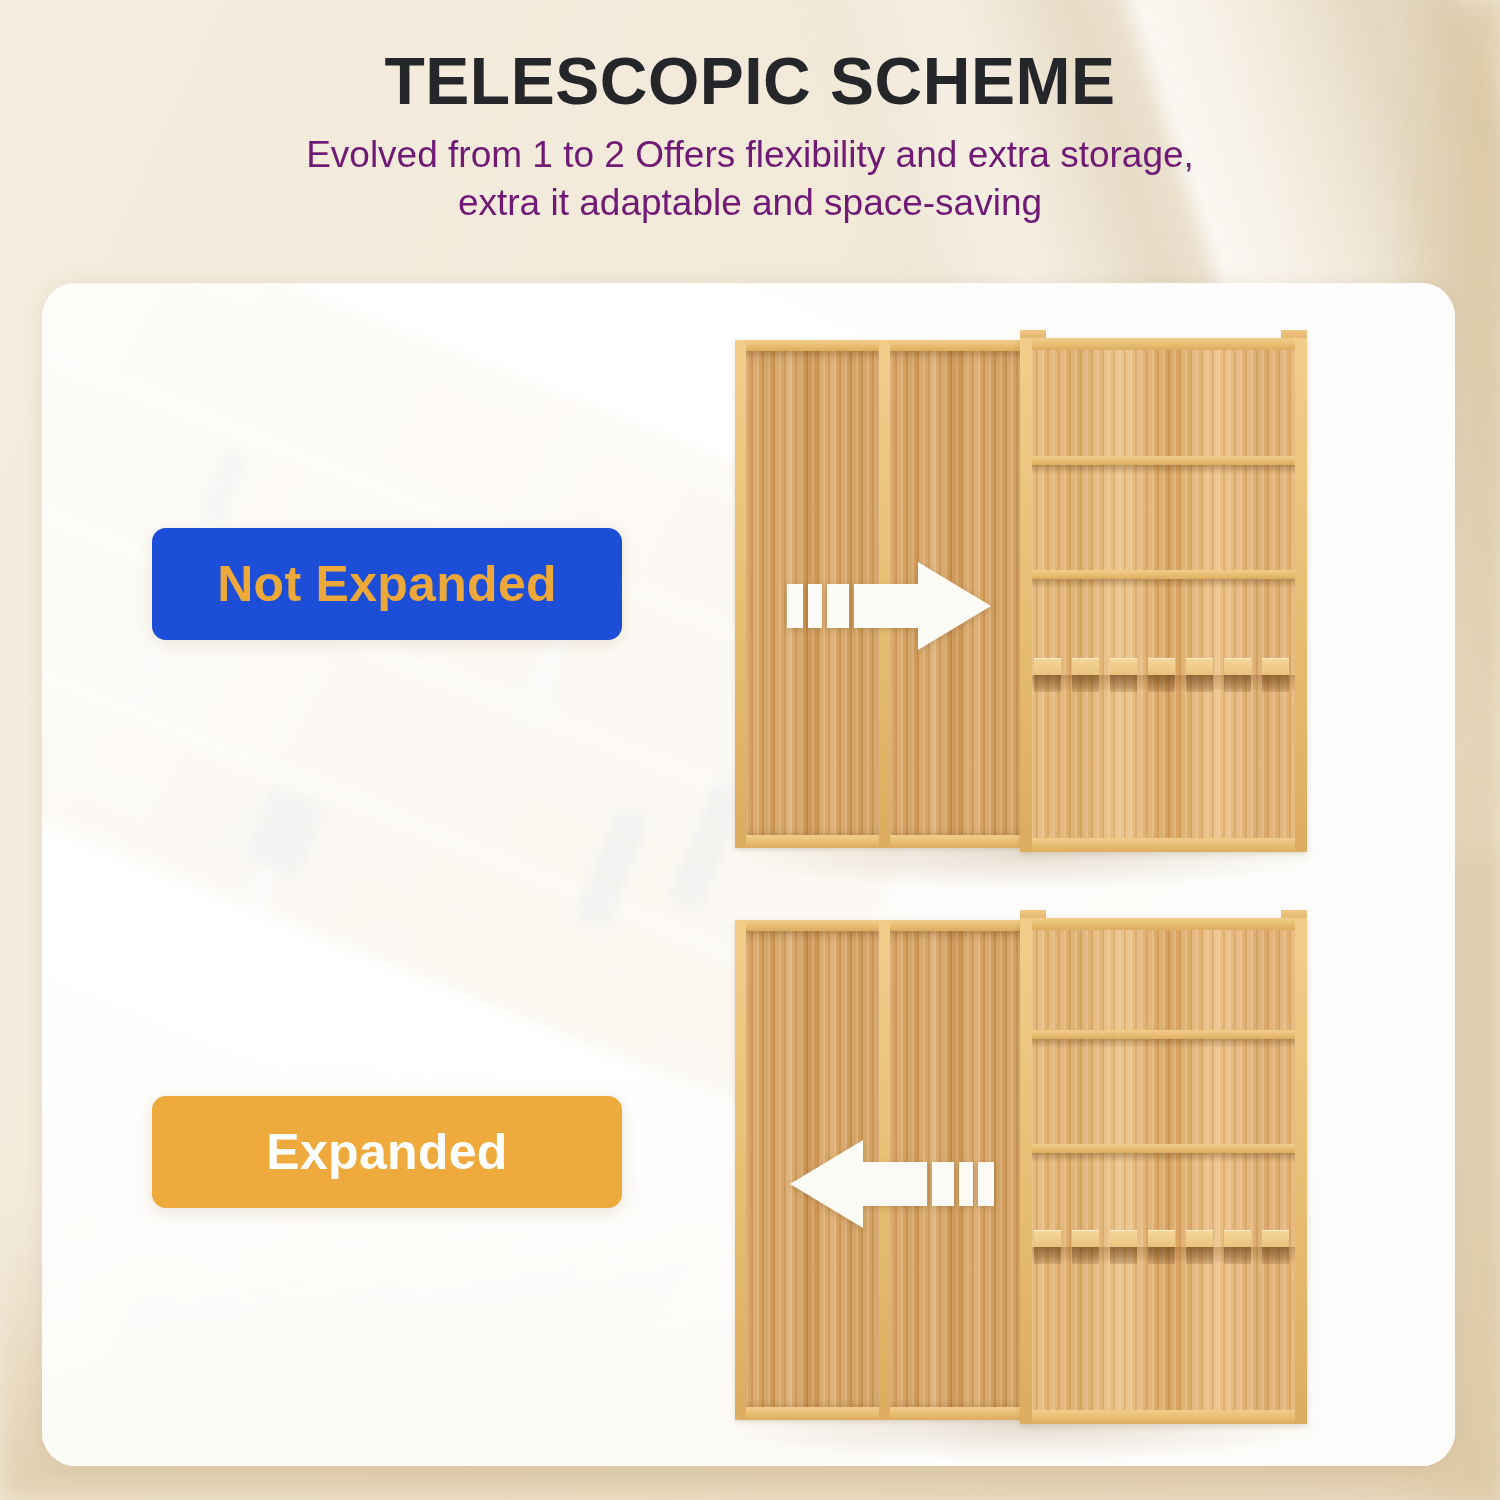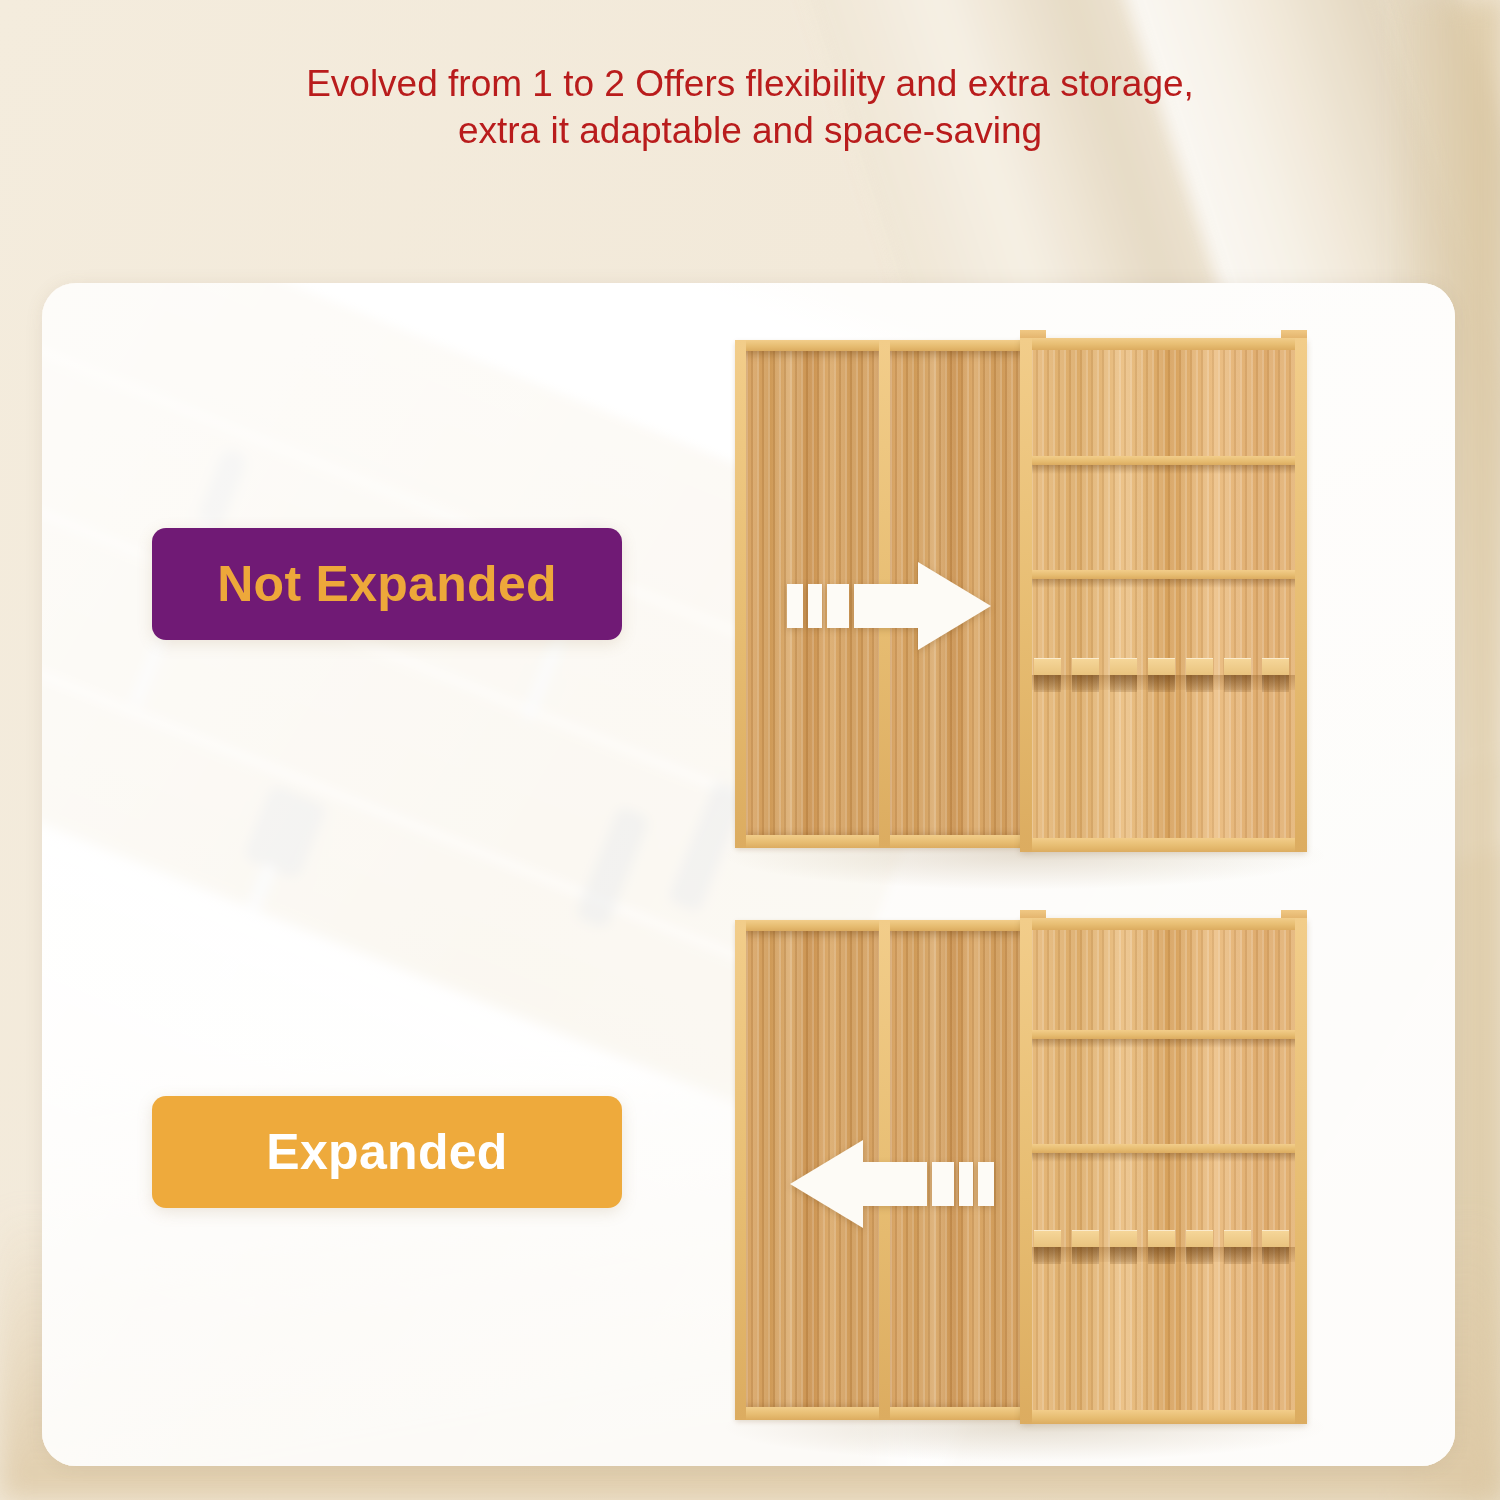--- a/index.html
+++ b/index.html
@@ -32,21 +32,21 @@
     filter:blur(12px);opacity:.8;}
 
   
   .header{position:absolute;left:0;top:46px;width:100%;text-align:center;z-index:5;}
   .title{
     font-size:66px;font-weight:700;letter-spacing:.5px;color:#25262a;
     line-height:1.08;margin:0;
     font-family:"Liberation Sans",sans-serif;
   }
   .subtitle{
-    margin:14px 0 0 0;font-size:37px;line-height:1.28;color:#b91c1c;font-weight:400;
+    margin:14px 0 0 0;font-size:37px;line-height:1.28;color:#701a75;font-weight:400;
   }
   .subtitle span{display:block;}
 
   
   .card{
     position:absolute;left:42px;top:283px;width:1413px;height:1183px;
     border-radius:34px;overflow:hidden;
     background:#fdfaf4;
     box-shadow:0 2px 18px rgba(120,100,70,.10);
     z-index:4;
@@ -72,21 +72,21 @@
   .utensil.lite{background:#e9ebee;opacity:.9;}
   .photo-veil{position:absolute;inset:0;background:rgba(255,255,255,.62);}
   .photo-veil2{position:absolute;inset:0;
     background:linear-gradient(120deg,rgba(255,255,255,.74) 0%,rgba(255,255,255,.52) 40%,rgba(255,255,255,.66) 100%);}
 
   
   .pill{
     position:absolute;z-index:8;display:flex;align-items:center;justify-content:center;
     border-radius:14px;font-size:50px;font-weight:700;letter-spacing:.3px;
   }
-  .pill-light{left:152px;top:528px;width:470px;height:112px;background:#701a75;color:#eda83a;
+  .pill-light{left:152px;top:528px;width:470px;height:112px;background:#1d4ed8;color:#eda83a;
     box-shadow:0 4px 16px rgba(150,120,70,.16);}
   .pill-solid{left:152px;top:1096px;width:470px;height:112px;background:#eeaa3c;color:#ffffff;
     box-shadow:0 4px 16px rgba(150,120,70,.18);}
 
   
   .organizer{position:absolute;z-index:7;}
   .org-top{left:735px;top:338px;width:572px;height:514px;}
   .org-bot{left:735px;top:918px;width:572px;height:506px;}
 
   
@@ -164,20 +164,21 @@
 
 <div class="page-bg">
   <div class="bg-base"></div>
   <div class="bg-cab"></div>
   <div class="bg-cab2"></div>
   <div class="bg-right-strip"></div>
   <div class="bg-floor"></div>
 </div>
 
 <div class="header">
+  <h1 class="title">TELESCOPIC SCHEME</h1>
   <p class="subtitle">
     <span>Evolved from 1 to 2  Offers flexibility and extra storage,</span>
     <span>extra it adaptable and space-saving</span>
   </p>
 </div>
 
 <div class="card">
 
   <div class="photo">
     <div class="ph-wall"></div>

